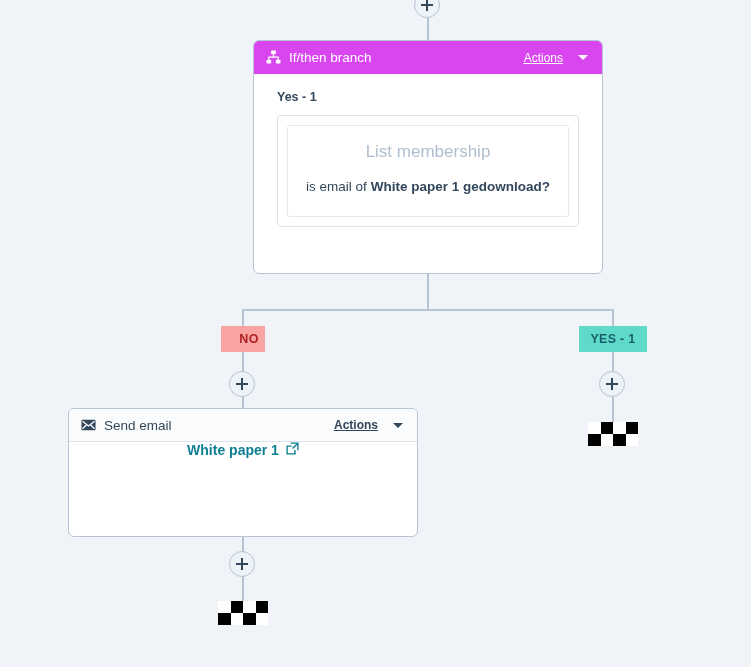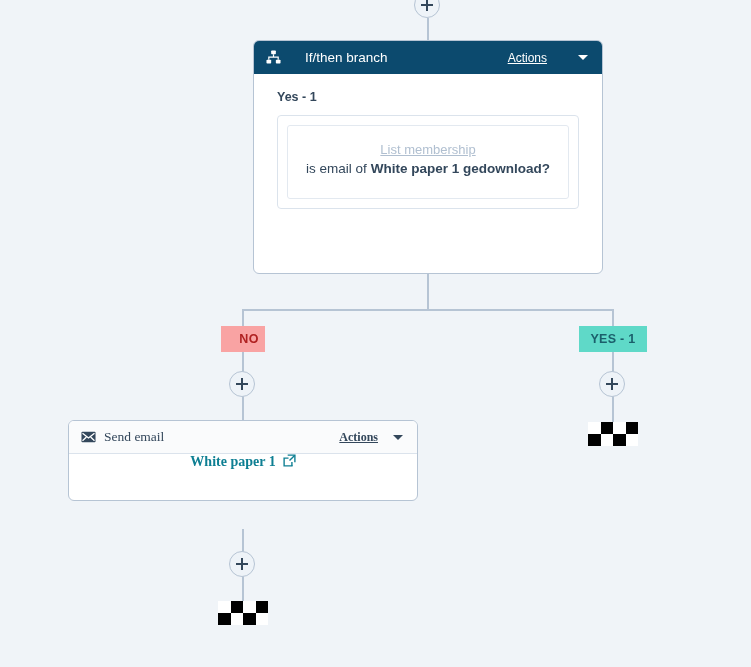--- a/index.html
+++ b/index.html
@@ -77,25 +77,25 @@
 
   
   #ifthen-card {
     left: 253px;
     top: 40px;
     width: 350px;
     height: 234px;
   }
   .card-header-dark {
     height: 33px;
-    background: #0c4a6e;
+    background: #d946ef;
     display: flex;
     align-items: center;
     padding: 0 14px 0 12px;
-    gap: 24px;
+    gap: 8px;
   }
   .card-header-dark .hdr-title {
     color: #ffffff;
     font-size: 13.5px;
     flex: 1;
   }
   .actions-link {
     color: #ffffff;
     font-size: 12px;
     text-decoration: underline;
@@ -124,23 +124,22 @@
     padding: 9px;
   }
   .cond-inner {
     border: 1px solid #e3e9f0;
     border-radius: 3px;
     padding: 16px 18px 18px 18px;
     text-align: center;
   }
   .cond-type {
     color: #b0bfd0;
-    font-size: 13px;
-    margin-bottom: 1px;
-    text-decoration: underline;
+    font-size: 17px;
+    margin-bottom: 14px;
   }
   .cond-text {
     color: #33475b;
     font-size: 13.5px;
     line-height: 1.6;
   }
   .cond-text b { font-weight: bold; }
 
   
   .badge {
@@ -162,24 +161,23 @@
   }
   #badge-yes {
     left: 579px; top: 326px; width: 68px;
     background: #5fd9c8;
     color: #1b5f6b;
   }
 
   
   #email-card {
     left: 68px;
-    top: 420px;
+    top: 408px;
     width: 350px;
-    height: 81px;
-    font-family: Liberation Serif, serif;
+    height: 129px;
   }
   .card-header-light {
     height: 33px;
     background: #fafbfc;
     border-bottom: 1px solid #dbe3ec;
     display: flex;
     align-items: center;
     padding: 0 14px 0 12px;
     gap: 8px;
   }

